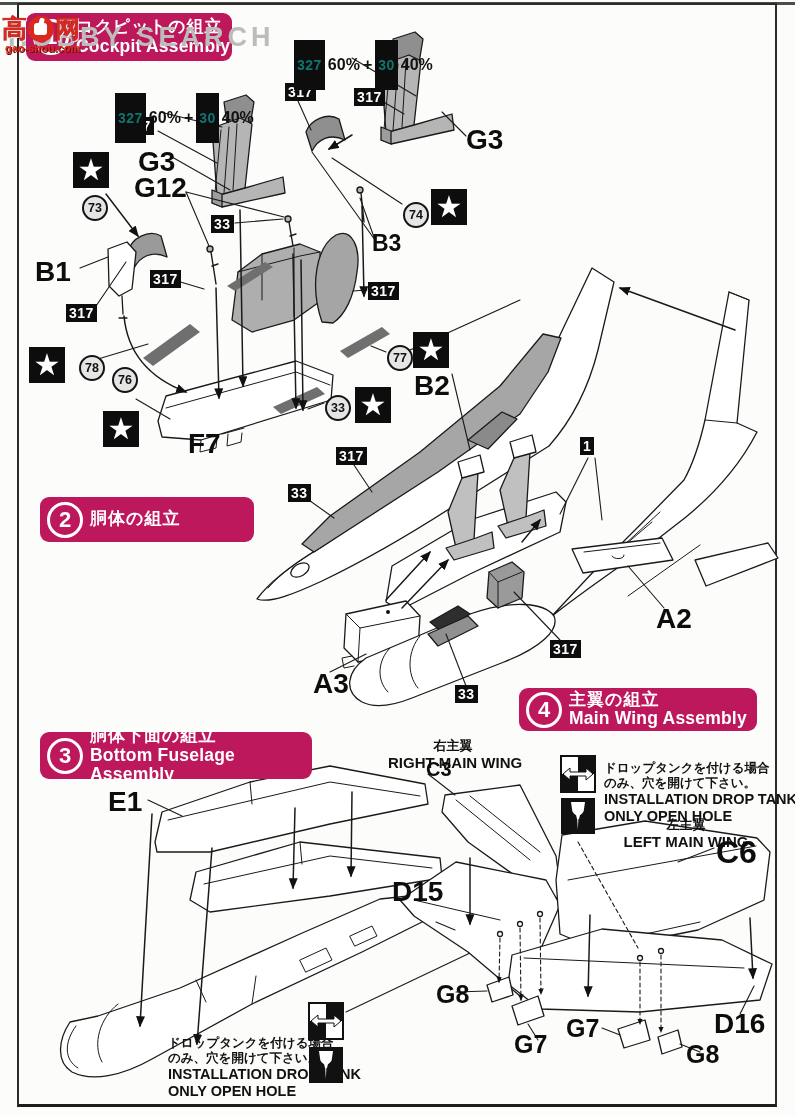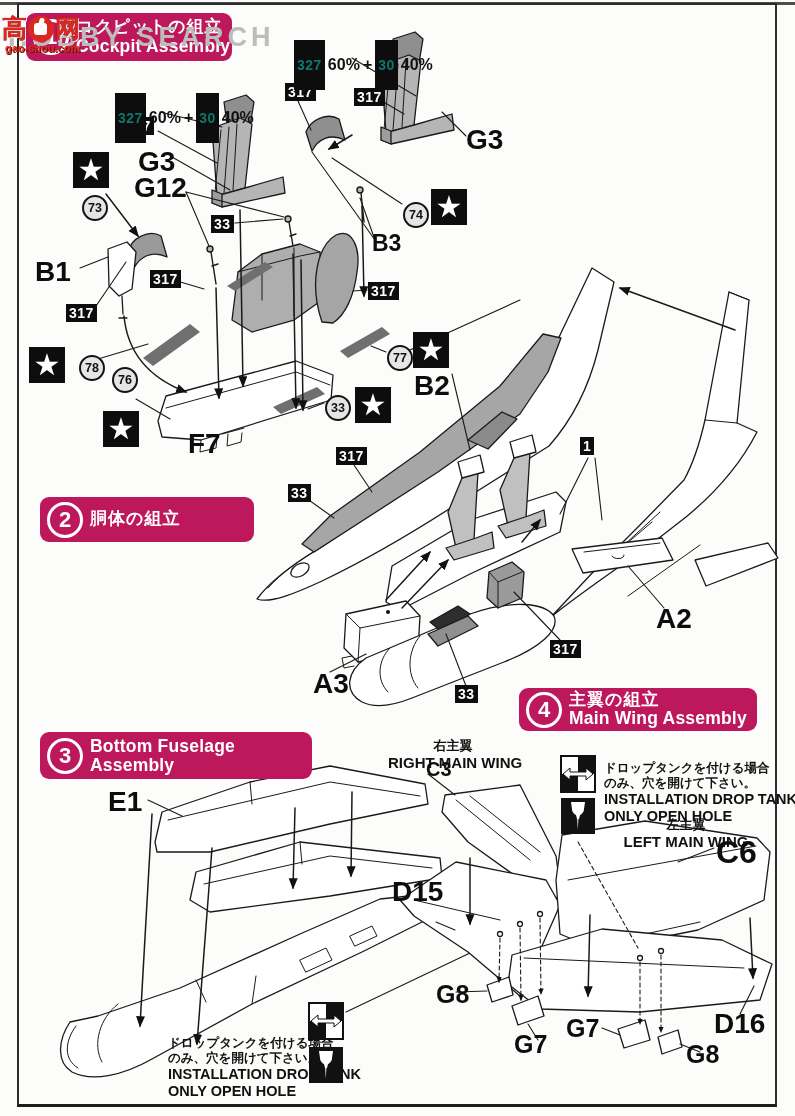--- a/index.html
+++ b/index.html
@@ -298,20 +298,21 @@
   </div>
   <div class="stephdr" style="left:40px;top:497px;width:214px;height:45px;">
     <div class="stepnum">2</div>
     <div class="steptitles">
       <span class="tjp">胴体の組立</span>
     </div>
   </div>
   <div class="stephdr" style="left:40px;top:732px;width:272px;height:47px;">
     <div class="stepnum">3</div>
     <div class="steptitles">
+      <span class="tjp">胴体下面の組立</span>
       <span class="ten">Bottom Fuselage Assembly</span>
     </div>
   </div>
   <div class="stephdr" style="left:519px;top:688px;width:238px;height:43px;">
     <div class="stepnum">4</div>
     <div class="steptitles">
       <span class="tjp">主翼の組立</span>
       <span class="ten">Main Wing Assembly</span>
     </div>
   </div>

